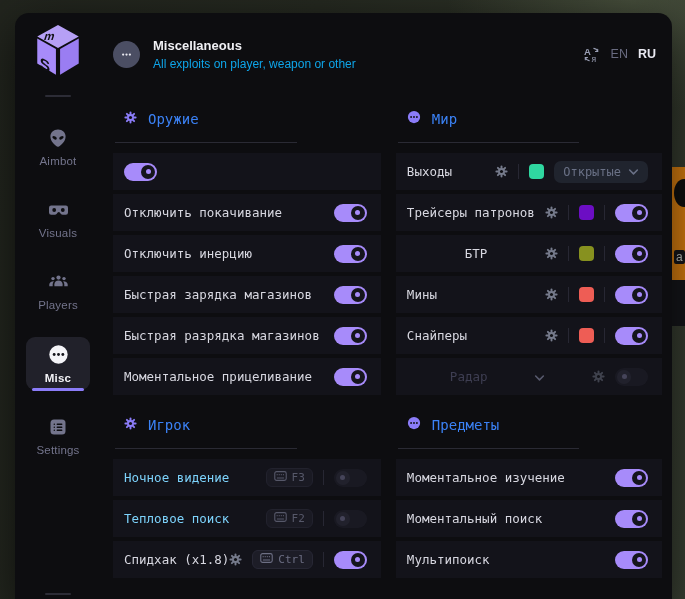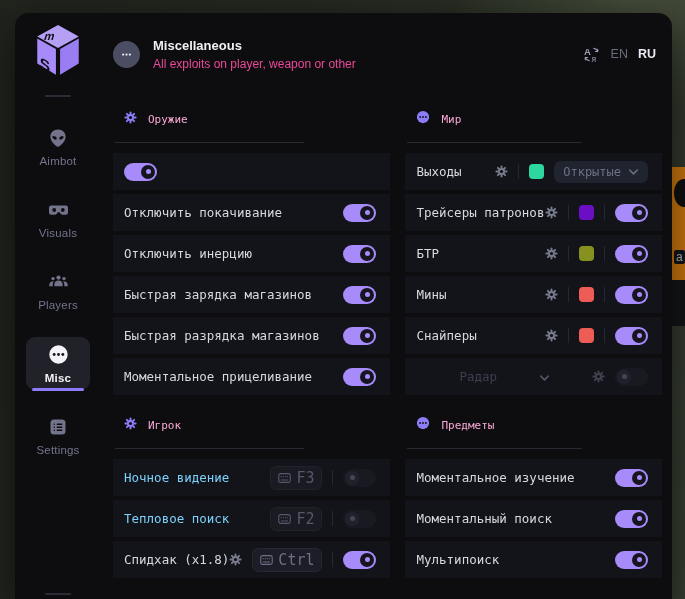--- a/index.html
+++ b/index.html
@@ -42,48 +42,48 @@
     background:#8b7cf8;border-radius:3px;
   }
 
   
   .main{flex:1;display:flex;flex-direction:column;min-width:0;}
   .topbar{height:78px;flex:none;display:flex;align-items:center;padding:2px 16px 0 12px;}
   .page-icon{width:27px;height:27px;border-radius:50%;background:#4b4e63;flex:none;
     display:flex;align-items:center;justify-content:center;}
   .page-titles{margin-left:13px;}
   .page-title{color:#f0f0f4;font-size:13px;font-weight:bold;}
-  .page-subtitle{color:#ec4899;font-size:12px;margin-top:4px;}
+  .page-subtitle{color:#0ea5e9;font-size:12px;margin-top:4px;}
   .lang{margin-left:auto;display:flex;align-items:center;gap:10px;}
   .lang .code{font-size:12.5px;color:#696b80;cursor:pointer;}
   .lang .code.active{color:#e9e9f2;font-weight:bold;}
 
   .content{flex:1;display:grid;grid-template-columns:1fr 1fr;gap:15px;padding:0 10px 0 12px;align-content:start;}
 
   .section{padding-top:14px;}
   .sec-head{display:flex;align-items:center;gap:11px;padding-left:11px;height:24px;}
-  .sec-title{color:#f9a8d4;font-size:11px;font-family:"DejaVu Sans Mono",monospace;}
+  .sec-title{color:#3b82f6;font-size:14px;font-family:"DejaVu Sans Mono",monospace;}
   .sec-divider{height:1px;background:#2a2a34;width:68%;margin:11px 0 10px 2px;}
 
   .row{display:flex;align-items:center;height:37px;background:#13131a;margin-bottom:4px;
        padding:0 14px 0 11px;}
   .row-label{flex:1;font-size:12.5px;color:#d8d8e1;font-family:"DejaVu Sans Mono",monospace;white-space:nowrap;}
   .row.dim .row-label{color:#7dd3fc;}
   .row.dim2 .row-label{color:#3e3e52;}
   .row.dim .ctl-gear svg g, .row.dim2 .ctl-gear{opacity:.45;}
   .row.dim .kbd, .row.dim2 .kbd{opacity:.75;}
   .mid{flex:1;display:flex;align-items:center;justify-content:center;}
   .controls{display:flex;align-items:center;gap:10px;}
   .ctl-gear{display:flex;cursor:pointer;}
   .sep{width:1px;height:15px;background:#272733;}
   .swatch{width:15px;height:15px;border-radius:4px;cursor:pointer;flex:none;}
   .dropdown{display:flex;align-items:center;gap:7px;background:#20242e;border-radius:7px;
     padding:4px 9px;color:#6a7186;font-size:12px;font-family:"DejaVu Sans Mono",monospace;cursor:pointer;}
   .kbd{display:flex;align-items:center;gap:5px;background:#1d1d27;border:1px solid #272734;
-    border-radius:6px;padding:2px 7px;color:#6d6f84;font-size:15px;font-family:"DejaVu Sans Mono",monospace;}
+    border-radius:6px;padding:2px 7px;color:#6d6f84;font-size:11px;font-family:"DejaVu Sans Mono",monospace;}
 
   .toggle{width:33px;height:18px;border-radius:10px;position:relative;flex:none;cursor:pointer;}
   .toggle .knob{position:absolute;top:2px;width:14px;height:14px;border-radius:50%;
     display:flex;align-items:center;justify-content:center;}
   .toggle .dot{width:5px;height:5px;border-radius:50%;}
   .toggle.on{background:#a78bfa;}
   .toggle.on .knob{right:2px;background:#15151d;}
   .toggle.on .dot{background:#a78bfa;}
   .toggle.off{background:#1f1f2a;}
   .toggle.off .knob{left:2px;background:#2e2e3c;}
@@ -424,21 +424,21 @@
                 <span class="swatch" style="background: rgb(108, 14, 196);"></span>
                 <span class="sep"></span>
                 <span class="toggle on">
                   <span class="knob">
                     <span class="dot"></span>
                   </span>
                 </span>
               </span>
             </div>
             <div class="row">
-              <span class="row-label" style="flex: 1 1 0%;">БТР</span>
+              <span class="row-label" style="flex: 1 1 0%; text-align: center;">БТР</span>
               <span class="controls">
                 <span class="ctl-gear">
                   <svg width="13" height="13" viewBox="0 0 16 16">
                     <g fill="#767b8c">
                       <rect x="6.8" y="0.5" width="2.4" height="15" rx="1.2"></rect>
                       <rect x="0.5" y="6.8" width="15" height="2.4" rx="1.2"></rect>
                       <g transform="rotate(45 8 8)">
                         <rect x="6.8" y="0.5" width="2.4" height="15" rx="1.2"></rect>
                         <rect x="0.5" y="6.8" width="15" height="2.4" rx="1.2"></rect>
                       </g>

